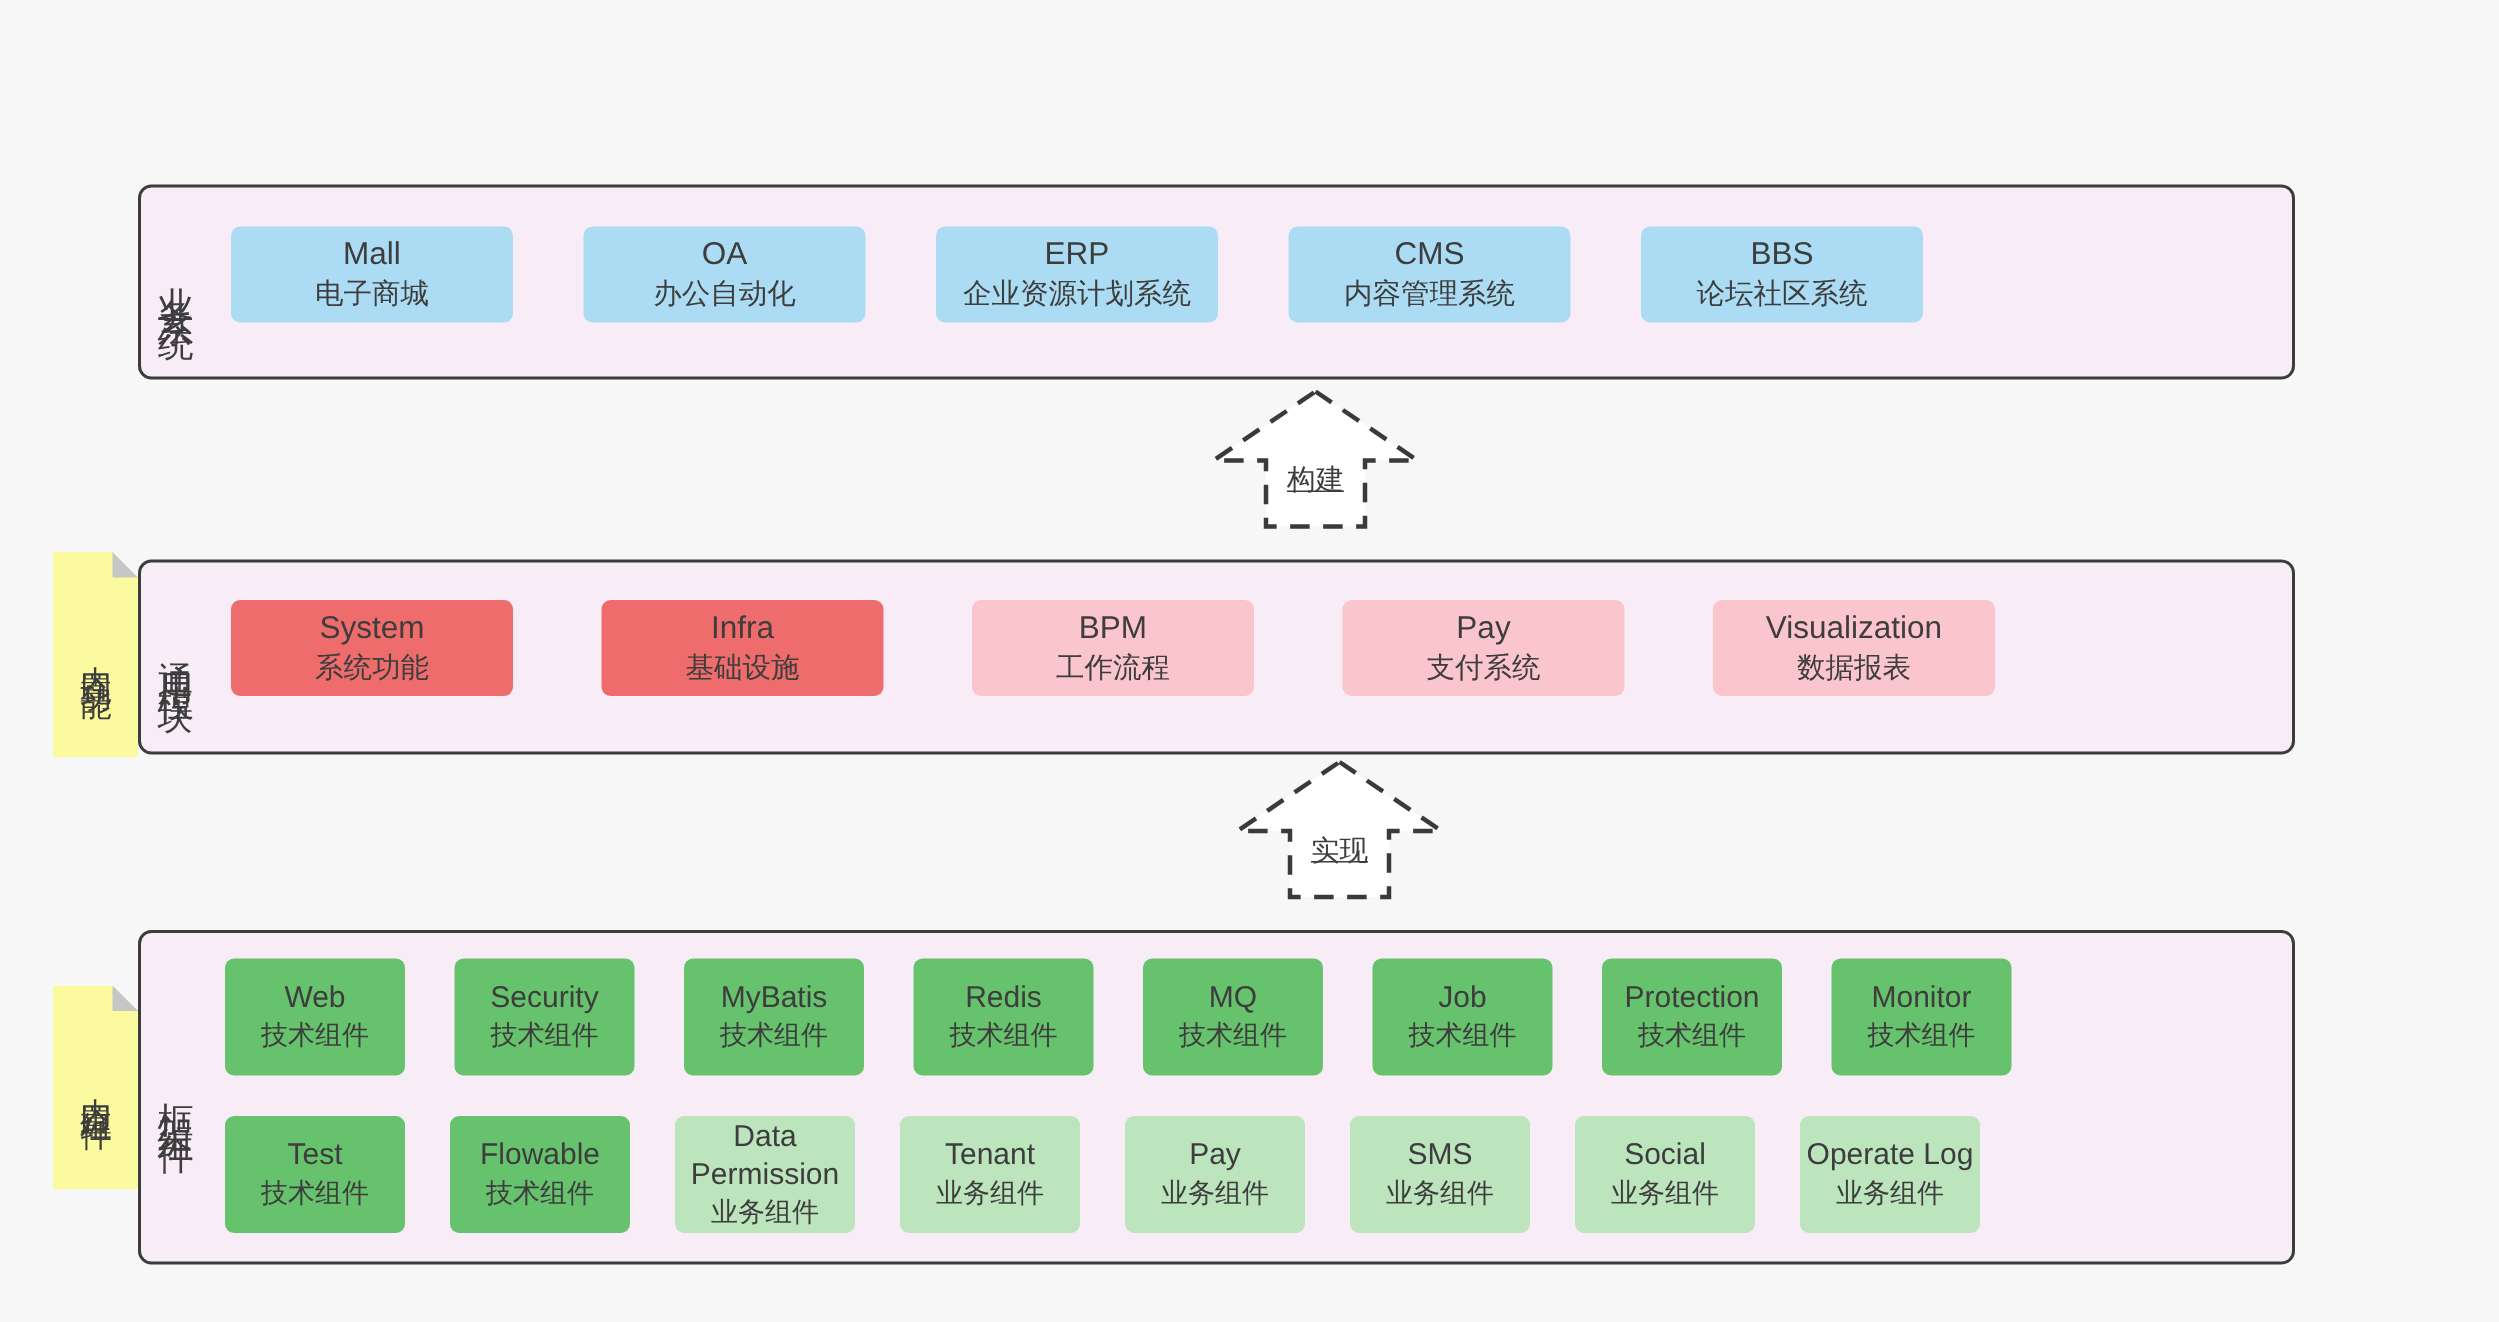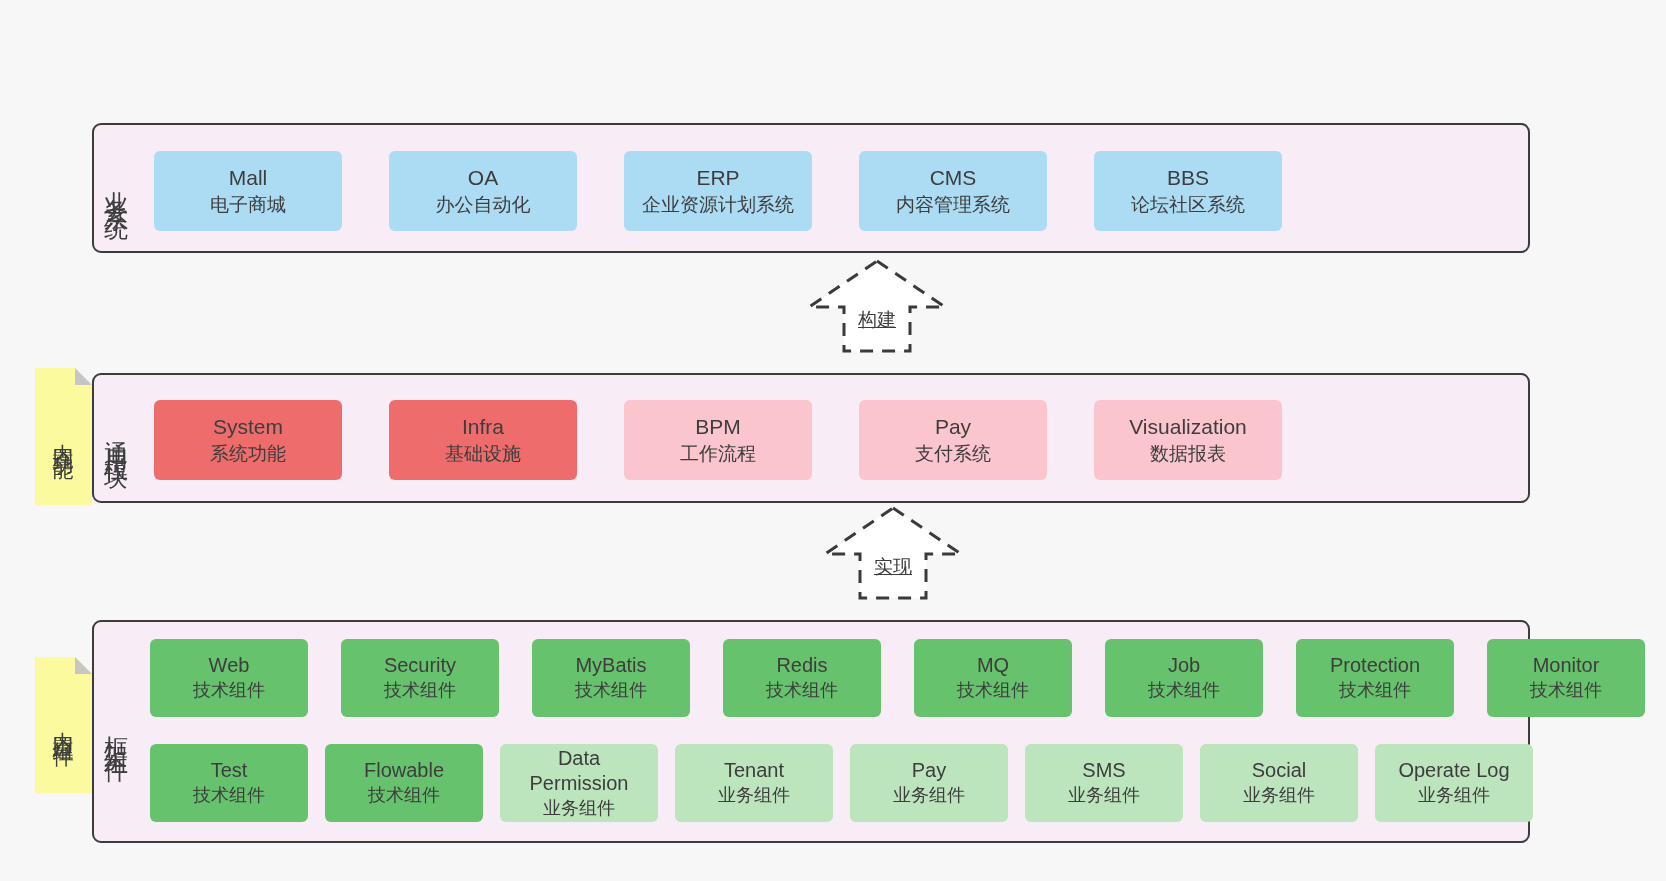--- a/index.html
+++ b/index.html
@@ -19,29 +19,29 @@
   .band2{top:373px;height:130px}
   .band3{top:620px;height:223px}
   .vlabel{
     position:absolute;left:5px;top:0;bottom:0;width:34px;
     display:flex;align-items:center;justify-content:center;
     writing-mode:vertical-rl;text-orientation:upright;
     font-size:24px;letter-spacing:8px;line-height:1;
   }
   .row{position:absolute;display:flex}
   .band1 .row{left:60px;top:26px;gap:47px}
-  .band2 .row{left:60px;top:25px;gap:47px}
+  .band2 .row{left:60px;top:25px;gap:59px}
   .band3 .row1{left:56px;top:17px;gap:33px}
-  .band3 .row2{left:56px;top:122px;gap:17px}
+  .band3 .row2{left:56px;top:122px;gap:30px}
   .box{
     display:flex;flex-direction:column;align-items:center;justify-content:center;
     border-radius:6px;text-align:center;flex:0 0 auto;
   }
-  .band1 .box,.band2 .box{width:188px;height:80px}
-  .band3 .box{width:158px;height:78px}
+  .band1 .box,.band2 .box{width:188px;height:64px}
+  .band3 .box{width:120px;height:78px}
   .bt{font-size:21px;line-height:27px}
   .bs{font-size:19px;line-height:27px}
   .band3 .bt{font-size:20px;line-height:25px;max-width:134px}
   .band3 .bs{font-size:18px;line-height:25px}
   .blue{background:var(--c-blue,#abdcf4)}
   .red{background:var(--c-red,#ee6c6c)}
   .pink{background:var(--c-pink,#fac5cd)}
   .green{background:var(--c-green,#67c26d)}
   .lightgreen{background:var(--c-lightgreen,#bce4bd)}
   .arrow{position:absolute;width:142px;height:96px}

